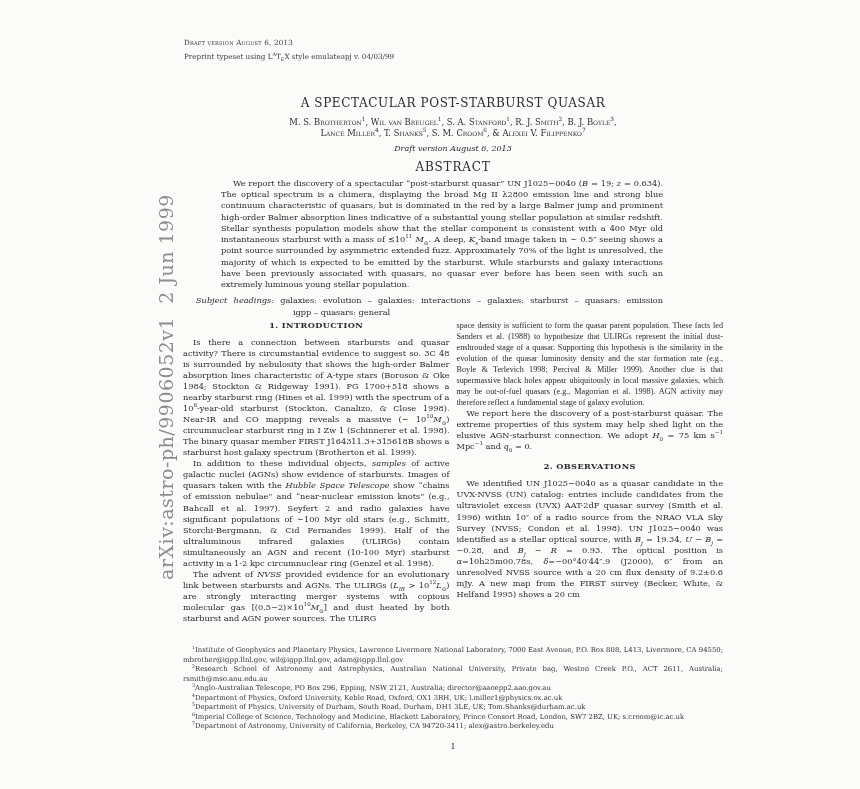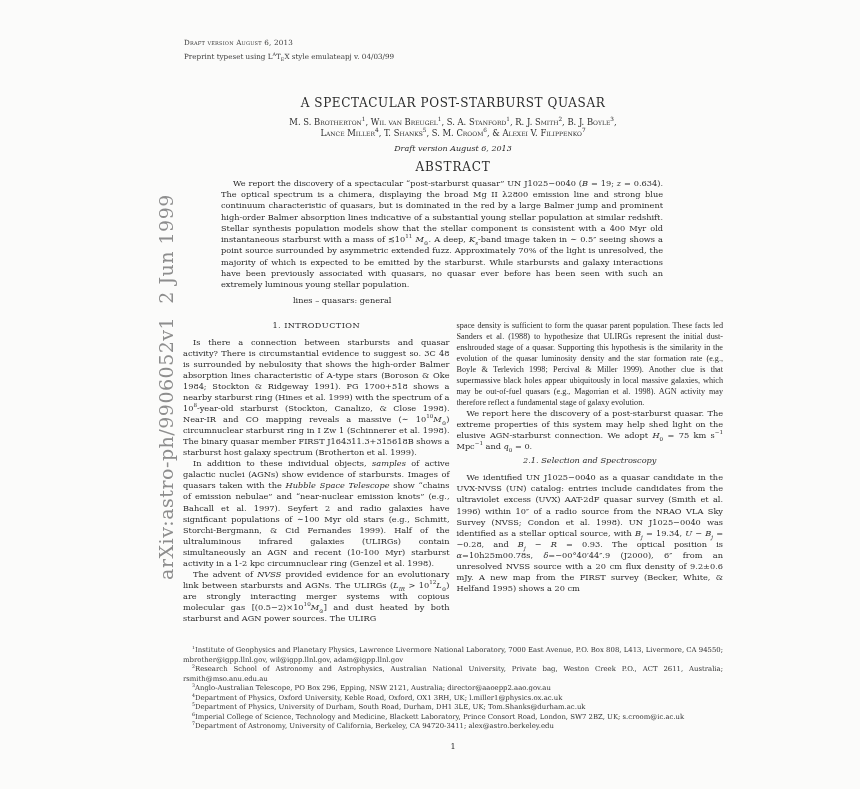--- a/index.html
+++ b/index.html
@@ -112,20 +112,21 @@
     line-height: 1.345;
     text-align: justify;
   }
   .col p { margin: 0; text-indent: 10px; }
   .col p.noindent { text-indent: 0; font-family: Liberation Serif, serif; }
   .sec-heading {
     text-align: center;
     font-size: 8.2px;
     letter-spacing: 0.4px;
     margin: 0 0 6px 0;
+    font-weight: bold;
   }
   .sec-heading.mid { margin-top: 9px; }
   .subsec-heading {
     text-align: center;
     font-style: italic;
     font-size: 8.2px;
     margin: 3px 0 6px 0;
   }
 
   
@@ -168,35 +169,36 @@
       <div>M. S. Brotherton<sup>1</sup>, Wil van Breugel<sup>1</sup>, S. A. Stanford<sup>1</sup>, R. J. Smith<sup>2</sup>, B. J. Boyle<sup>3</sup>,</div>
       <div>Lance Miller<sup>4</sup>, T. Shanks<sup>5</sup>, S. M. Croom<sup>6</sup>, &amp; Alexei V. Filippenko<sup>7</sup></div>
     </div>
     <div class="dateline">Draft version August 6, 2013</div>
   </div>
 
   <div class="abstract-block">
     <div class="abstract-heading">ABSTRACT</div>
     <div class="abstract-body">We report the discovery of a spectacular “post-starburst quasar” UN J1025−0040 (<i>B</i> = 19; <i>z</i> = 0.634). The optical spectrum is a chimera, displaying the broad Mg II λ2800 emission line and strong blue continuum characteristic of quasars, but is dominated in the red by a large Balmer jump and prominent high-order Balmer absorption lines indicative of a substantial young stellar population at similar redshift. Stellar synthesis population models show that the stellar component is consistent with a 400 Myr old instantaneous starburst with a mass of ≲10<sup>11</sup> <i>M</i><sub>⊙</sub>. A deep, <i>K<sub>s</sub></i>-band image taken in ∼ 0.5″ seeing shows a point source surrounded by asymmetric extended fuzz. Approximately 70% of the light is unresolved, the majority of which is expected to be emitted by the starburst. While starbursts and galaxy interactions have been previously associated with quasars, no quasar ever before has been seen with such an extremely luminous young stellar population.</div>
     <div class="subject-block">
-      <div class="subject-line2">lines – quasars: general</div>
+      <div class="subject-line1"><span class="sh-label">Subject headings:</span> galaxies: evolution – galaxies: interactions – galaxies: starburst – quasars: emission</div>
+      <div class="subject-line2">igpp – quasars: general</div>
     </div>
   </div>
 
   <div class="columns">
     <div class="col">
       <div class="sec-heading">1. INTRODUCTION</div>
       <p>Is there a connection between starbursts and quasar activity? There is circumstantial evidence to suggest so. 3C 48 is surrounded by nebulosity that shows the high-order Balmer absorption lines characteristic of A-type stars (Boroson &amp; Oke 1984; Stockton &amp; Ridgeway 1991). PG 1700+518 shows a nearby starburst ring (Hines et al. 1999) with the spectrum of a 10<sup>8</sup>-year-old starburst (Stockton, Canalizo, &amp; Close 1998). Near-IR and CO mapping reveals a massive (∼ 10<sup>10</sup><i>M</i><sub>⊙</sub>) circumnuclear starburst ring in I Zw 1 (Schinnerer et al. 1998). The binary quasar member FIRST J164311.3+315618B shows a starburst host galaxy spectrum (Brotherton et al. 1999).</p>
       <p>In addition to these individual objects, <i>samples</i> of active galactic nuclei (AGNs) show evidence of starbursts. Images of quasars taken with the <i>Hubble Space Telescope</i> show “chains of emission nebulae” and “near-nuclear emission knots” (e.g., Bahcall et al. 1997). Seyfert 2 and radio galaxies have significant populations of ∼100 Myr old stars (e.g., Schmitt, Storchi-Bergmann, &amp; Cid Fernandes 1999). Half of the ultraluminous infrared galaxies (ULIRGs) contain simultaneously an AGN and recent (10-100 Myr) starburst activity in a 1-2 kpc circumnuclear ring (Genzel et al. 1998).</p>
       <p>The advent of <i>NVSS</i> provided evidence for an evolutionary link between starbursts and AGNs. The ULIRGs (<i>L<sub>IR</sub></i> &gt; 10<sup>12</sup><i>L</i><sub>⊙</sub>) are strongly interacting merger systems with copious molecular gas [(0.5−2)×10<sup>10</sup><i>M</i><sub>⊙</sub>] and dust heated by both starburst and AGN power sources. The ULIRG</p>
     </div>
     <div class="col">
       <p class="noindent">space density is sufficient to form the quasar parent population. These facts led Sanders et al. (1988) to hypothesize that ULIRGs represent the initial dust-enshrouded stage of a quasar. Supporting this hypothesis is the similarity in the evolution of the quasar luminosity density and the star formation rate (e.g., Boyle &amp; Terlevich 1998; Percival &amp; Miller 1999). Another clue is that supermassive black holes appear ubiquitously in local massive galaxies, which may be out-of-fuel quasars (e.g., Magorrian et al. 1998). AGN activity may therefore reflect a fundamental stage of galaxy evolution.</p>
       <p>We report here the discovery of a post-starburst quasar. The extreme properties of this system may help shed light on the elusive AGN-starburst connection. We adopt <i>H</i><sub>0</sub> = 75 km s<sup>−1</sup> Mpc<sup>−1</sup> and <i>q</i><sub>0</sub> = 0.</p>
-      <div class="subsec-heading">2.1. Selection and Spectroscopy</div>
+      <div class="sec-heading mid">2. OBSERVATIONS</div>
       <p>We identified UN J1025−0040 as a quasar candidate in the UVX-NVSS (UN) catalog: entries include candidates from the ultraviolet excess (UVX) AAT-2dF quasar survey (Smith et al. 1996) within 10″ of a radio source from the NRAO VLA Sky Survey (NVSS; Condon et al. 1998). UN J1025−0040 was identified as a stellar optical source, with <i>B<sub>j</sub></i> = 19.34, <i>U</i> − <i>B<sub>j</sub></i> = −0.28, and <i>B<sub>j</sub></i> − <i>R</i> = 0.93. The optical position is <i>α</i>=10h25m00.78s, <i>δ</i>=−00°40′44″.9 (J2000), 6″ from an unresolved NVSS source with a 20 cm flux density of 9.2±0.6 mJy. A new map from the FIRST survey (Becker, White, &amp; Helfand 1995) shows a 20 cm</p>
     </div>
   </div>
 
   <div class="footnotes">
     <p class="footnote"><sup>1</sup>Institute of Geophysics and Planetary Physics, Lawrence Livermore National Laboratory, 7000 East Avenue, P.O. Box 808, L413, Livermore, CA 94550; mbrother@igpp.llnl.gov, wil@igpp.llnl.gov, adam@igpp.llnl.gov</p>
     <p class="footnote"><sup>2</sup>Research School of Astronomy and Astrophysics, Australian National University, Private bag, Weston Creek P.O., ACT 2611, Australia; rsmith@mso.anu.edu.au</p>
     <p class="footnote"><sup>3</sup>Anglo-Australian Telescope, PO Box 296, Epping, NSW 2121, Australia; director@aaoepp2.aao.gov.au</p>
     <p class="footnote"><sup>4</sup>Department of Physics, Oxford University, Keble Road, Oxford, OX1 3RH, UK; l.miller1@physics.ox.ac.uk</p>
     <p class="footnote"><sup>5</sup>Department of Physics, University of Durham, South Road, Durham, DH1 3LE, UK; Tom.Shanks@durham.ac.uk</p>

